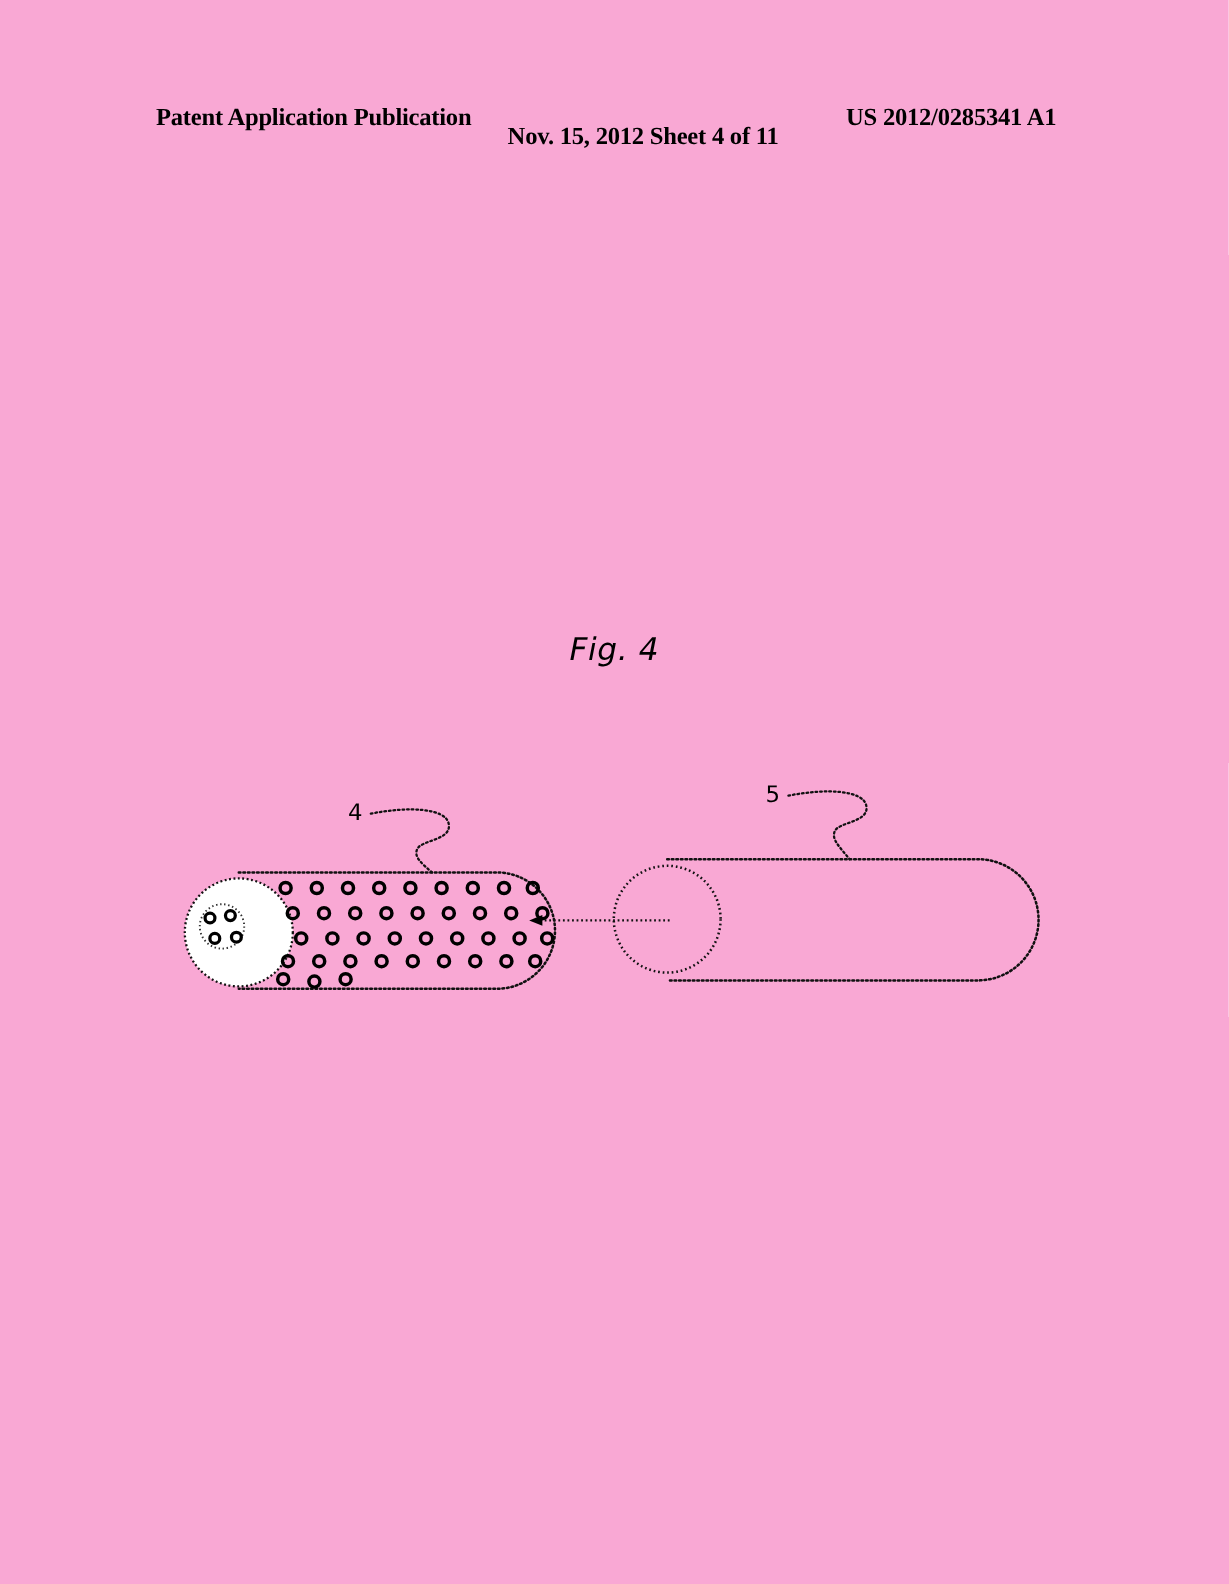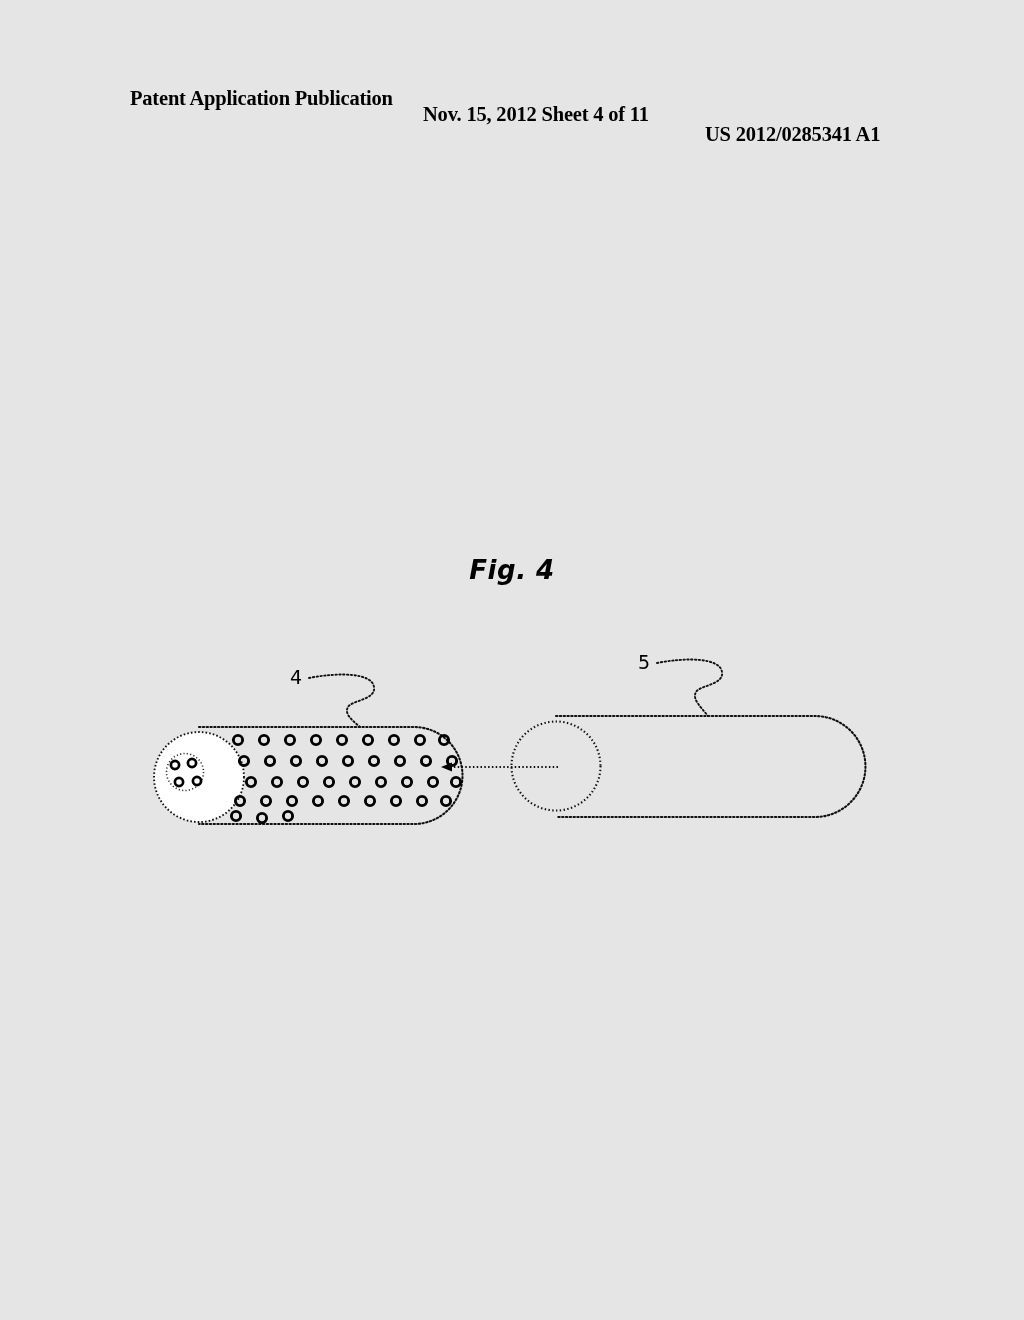--- a/index.html
+++ b/index.html
@@ -9,21 +9,21 @@
     background: #ffffff;
   }
   body {
     font-family: "Liberation Serif", serif;
     color: #000000;
   }
   #page {
     position: relative;
     width: 1024px;
     height: 1320px;
-    background: #e5e5e5;
+    background: #f9a8d4;
     overflow: hidden;
   }
 
   
   #sheet-header {
     position: absolute;
     left: 0;
     top: 86px;
     width: 1024px;
     height: 30px;
@@ -33,36 +33,35 @@
     font-family: "Liberation Serif", serif;
     font-weight: bold;
     font-size: 20.5px;
     letter-spacing: -0.2px;
     white-space: nowrap;
     color: #000;
     line-height: 24px;
   }
   #hdr-pub   { left: 130px; top: 0px; }
   #hdr-date  { left: 423px; top: 16px; }
-  #hdr-num   { left: 705px; top: 0px; margin-top: 36px; }
+  #hdr-num   { left: 705px; top: 0px; }
 
   
   #fig-caption {
     position: absolute;
     left: 0;
     top: 527px;
     width: 1024px;
     text-align: center;
     font-family: "DejaVu Sans", sans-serif;
     font-style: italic;
     font-size: 26px;
-    font-weight: 700;
+    font-weight: 400;
     letter-spacing: 0.5px;
     color: #000;
-    margin-top: 28px;
   }
 
   
   #figure-area {
     position: absolute;
     left: 0;
     top: 0;
     width: 1024px;
     height: 1320px;
   }

